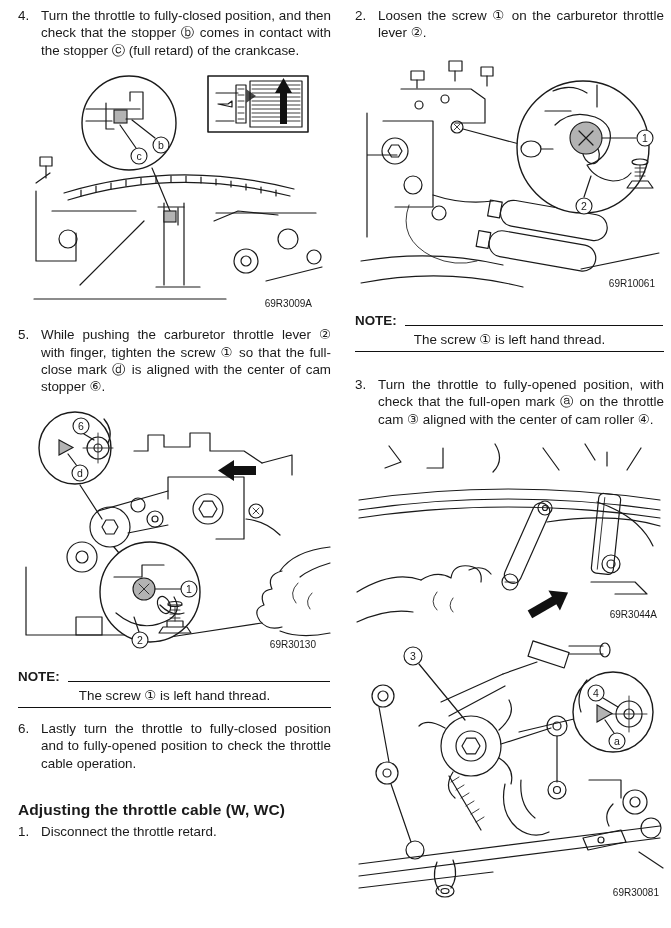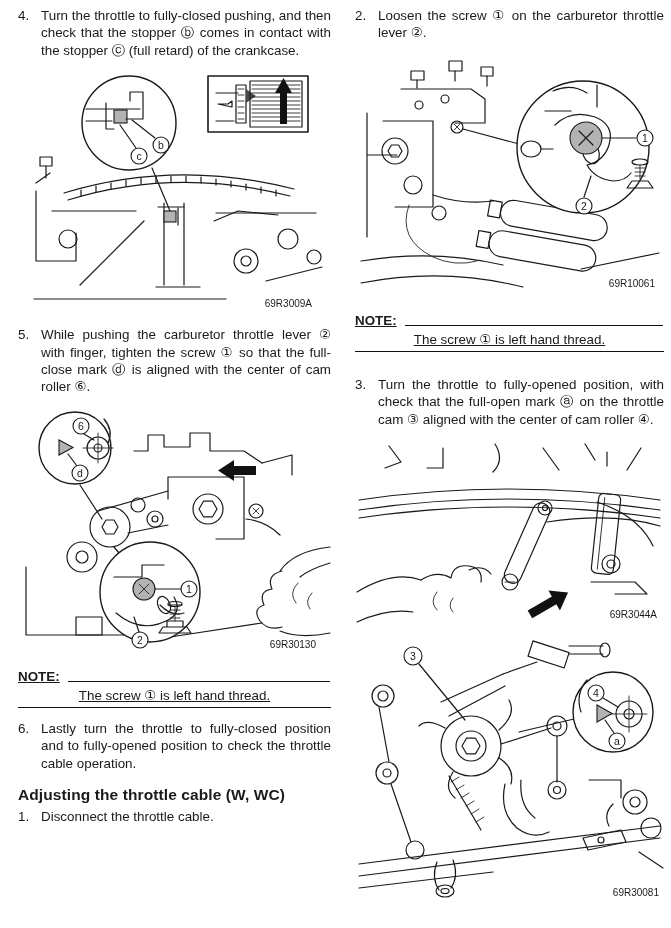--- a/index.html
+++ b/index.html
@@ -12,21 +12,21 @@
   .col{display:block;}
   .col-left{width:313px;}
   .col-right{width:309px;}
 
   .step{display:flex;}
   .step .num{flex:0 0 23px;font-size:13.4px;line-height:17.4px;}
   .step .txt{flex:1;font-size:13.4px;line-height:17.4px;text-align:justify;}
 
   .heading{font-size:15.5px;font-weight:bold;margin:0;letter-spacing:.1px;}
 
-  .note{border-bottom:1.6px solid #111;padding-bottom:3px;text-decoration:underline;}
+  .note{border-bottom:1.6px solid #111;padding-bottom:3px;}
   .note-head{display:flex;align-items:flex-end;}
   .note-label{font-weight:bold;font-size:13.4px;line-height:16px;}
   .note-rule{flex:1;border-bottom:1.6px solid #111;margin:0 1px 3px 8px;}
   .note-text{font-size:13.4px;line-height:17px;padding-top:2px;text-align:center;}
 
   .fig{display:block;}
 
   
   .art{fill:none;stroke:#1a1a1a;stroke-width:1.2;stroke-linecap:round;stroke-linejoin:round;}
   .thin{stroke-width:0.85;}
@@ -41,21 +41,21 @@
 </style>
 </head>
 <body>
 
 <div class="page">
 
   <div class="col col-left">
 
     <div class="step" style="margin-top:2px;">
       <span class="num">4.</span>
-      <span class="txt">Turn the throttle to fully-closed pushing, and then check that the stopper ⓑ comes in contact with the stopper ⓒ (full retard) of the crankcase.</span>
+      <span class="txt">Turn the throttle to fully-closed position, and then check that the stopper ⓑ comes in contact with the stopper ⓒ (full retard) of the crankcase.</span>
     </div>
 
     <svg class="fig" style="margin-top:12px;" width="313" height="244" viewBox="0 0 313 244">
       <g class="art">
 
         <rect x="22" y="86" width="12" height="9"></rect>
         <path d="M28 95 v12 M18 112 l14 -10"></path>
         <path d="M46 122 Q158 88 276 118"></path>
         <path d="M50 129 Q158 96 272 125"></path>
         <path d="M63 119 v6 M78 115 v6 M93 112 v6 M108 109 v6 M123 107 v6 M138 105.5 v6 M153 105 v6 M168 105 v6 M183 106 v6 M198 108 v6 M213 110 v6 M228 113 v6 M243 116 v6 M258 119 v6"></path>
@@ -108,21 +108,21 @@
         <g>
           <rect class="blk" x="262" y="20" width="7" height="33"></rect>
           <polygon class="blk" points="257,22 274,22 265.5,7"></polygon>
         </g>
       </g>
       <text class="code" x="294" y="236">69R3009A</text>
     </svg>
 
     <div class="step" style="margin-top:11px;">
       <span class="num">5.</span>
-      <span class="txt">While pushing the carburetor throttle lever ② with finger, tighten the screw ① so that the full-close mark ⓓ is aligned with the center of cam roller ⑥.</span>
+      <span class="txt">While pushing the carburetor throttle lever ② with finger, tighten the screw ① so that the full-close mark ⓓ is aligned with the center of cam stopper ⑥.</span>
     </div>
 
     <svg class="fig" style="margin-top:11px;" width="313" height="247" viewBox="0 0 313 247">
       <g class="art">
         <path d="M116 44 h14 v-16 h16 v12 h26 v-14 h20 v18 h34 l18 12"></path>
         <path d="M244 56 l30 -8 v20"></path>
         <path d="M150 92 v-22 h76 v62 h-28"></path>
         <circle cx="190" cy="102" r="15"></circle>
         <polygon points="199,102 194.5,94.2 185.5,94.2 181,102 185.5,109.8 194.5,109.8"></polygon>
         <path d="M228 112 q20 2 34 16"></path>
@@ -206,25 +206,25 @@
         <span class="note-rule"></span>
       </div>
       <div class="note-text">The screw ① is left hand thread.</div>
     </div>
 
     <div class="step" style="margin-top:12px;">
       <span class="num">6.</span>
       <span class="txt">Lastly turn the throttle to fully-closed position and to fully-opened position to check the throttle cable operation.</span>
     </div>
 
-    <h2 class="heading" style="margin-top:14px;">Adjusting the throttle cable (W, WC)</h2>
+    <h2 class="heading" style="margin-top:29px;">Adjusting the throttle cable (W, WC)</h2>
 
     <div class="step" style="margin-top:4px;">
       <span class="num">1.</span>
-      <span class="txt">Disconnect the throttle cable.</span>
+      <span class="txt">Disconnect the throttle retard.</span>
     </div>
   </div>
 
   <div class="col col-right">
 
     <div class="step" style="margin-top:2px;">
       <span class="num">2.</span>
       <span class="txt">Loosen the screw ① on the carburetor throttle lever ②.</span>
     </div>
 

